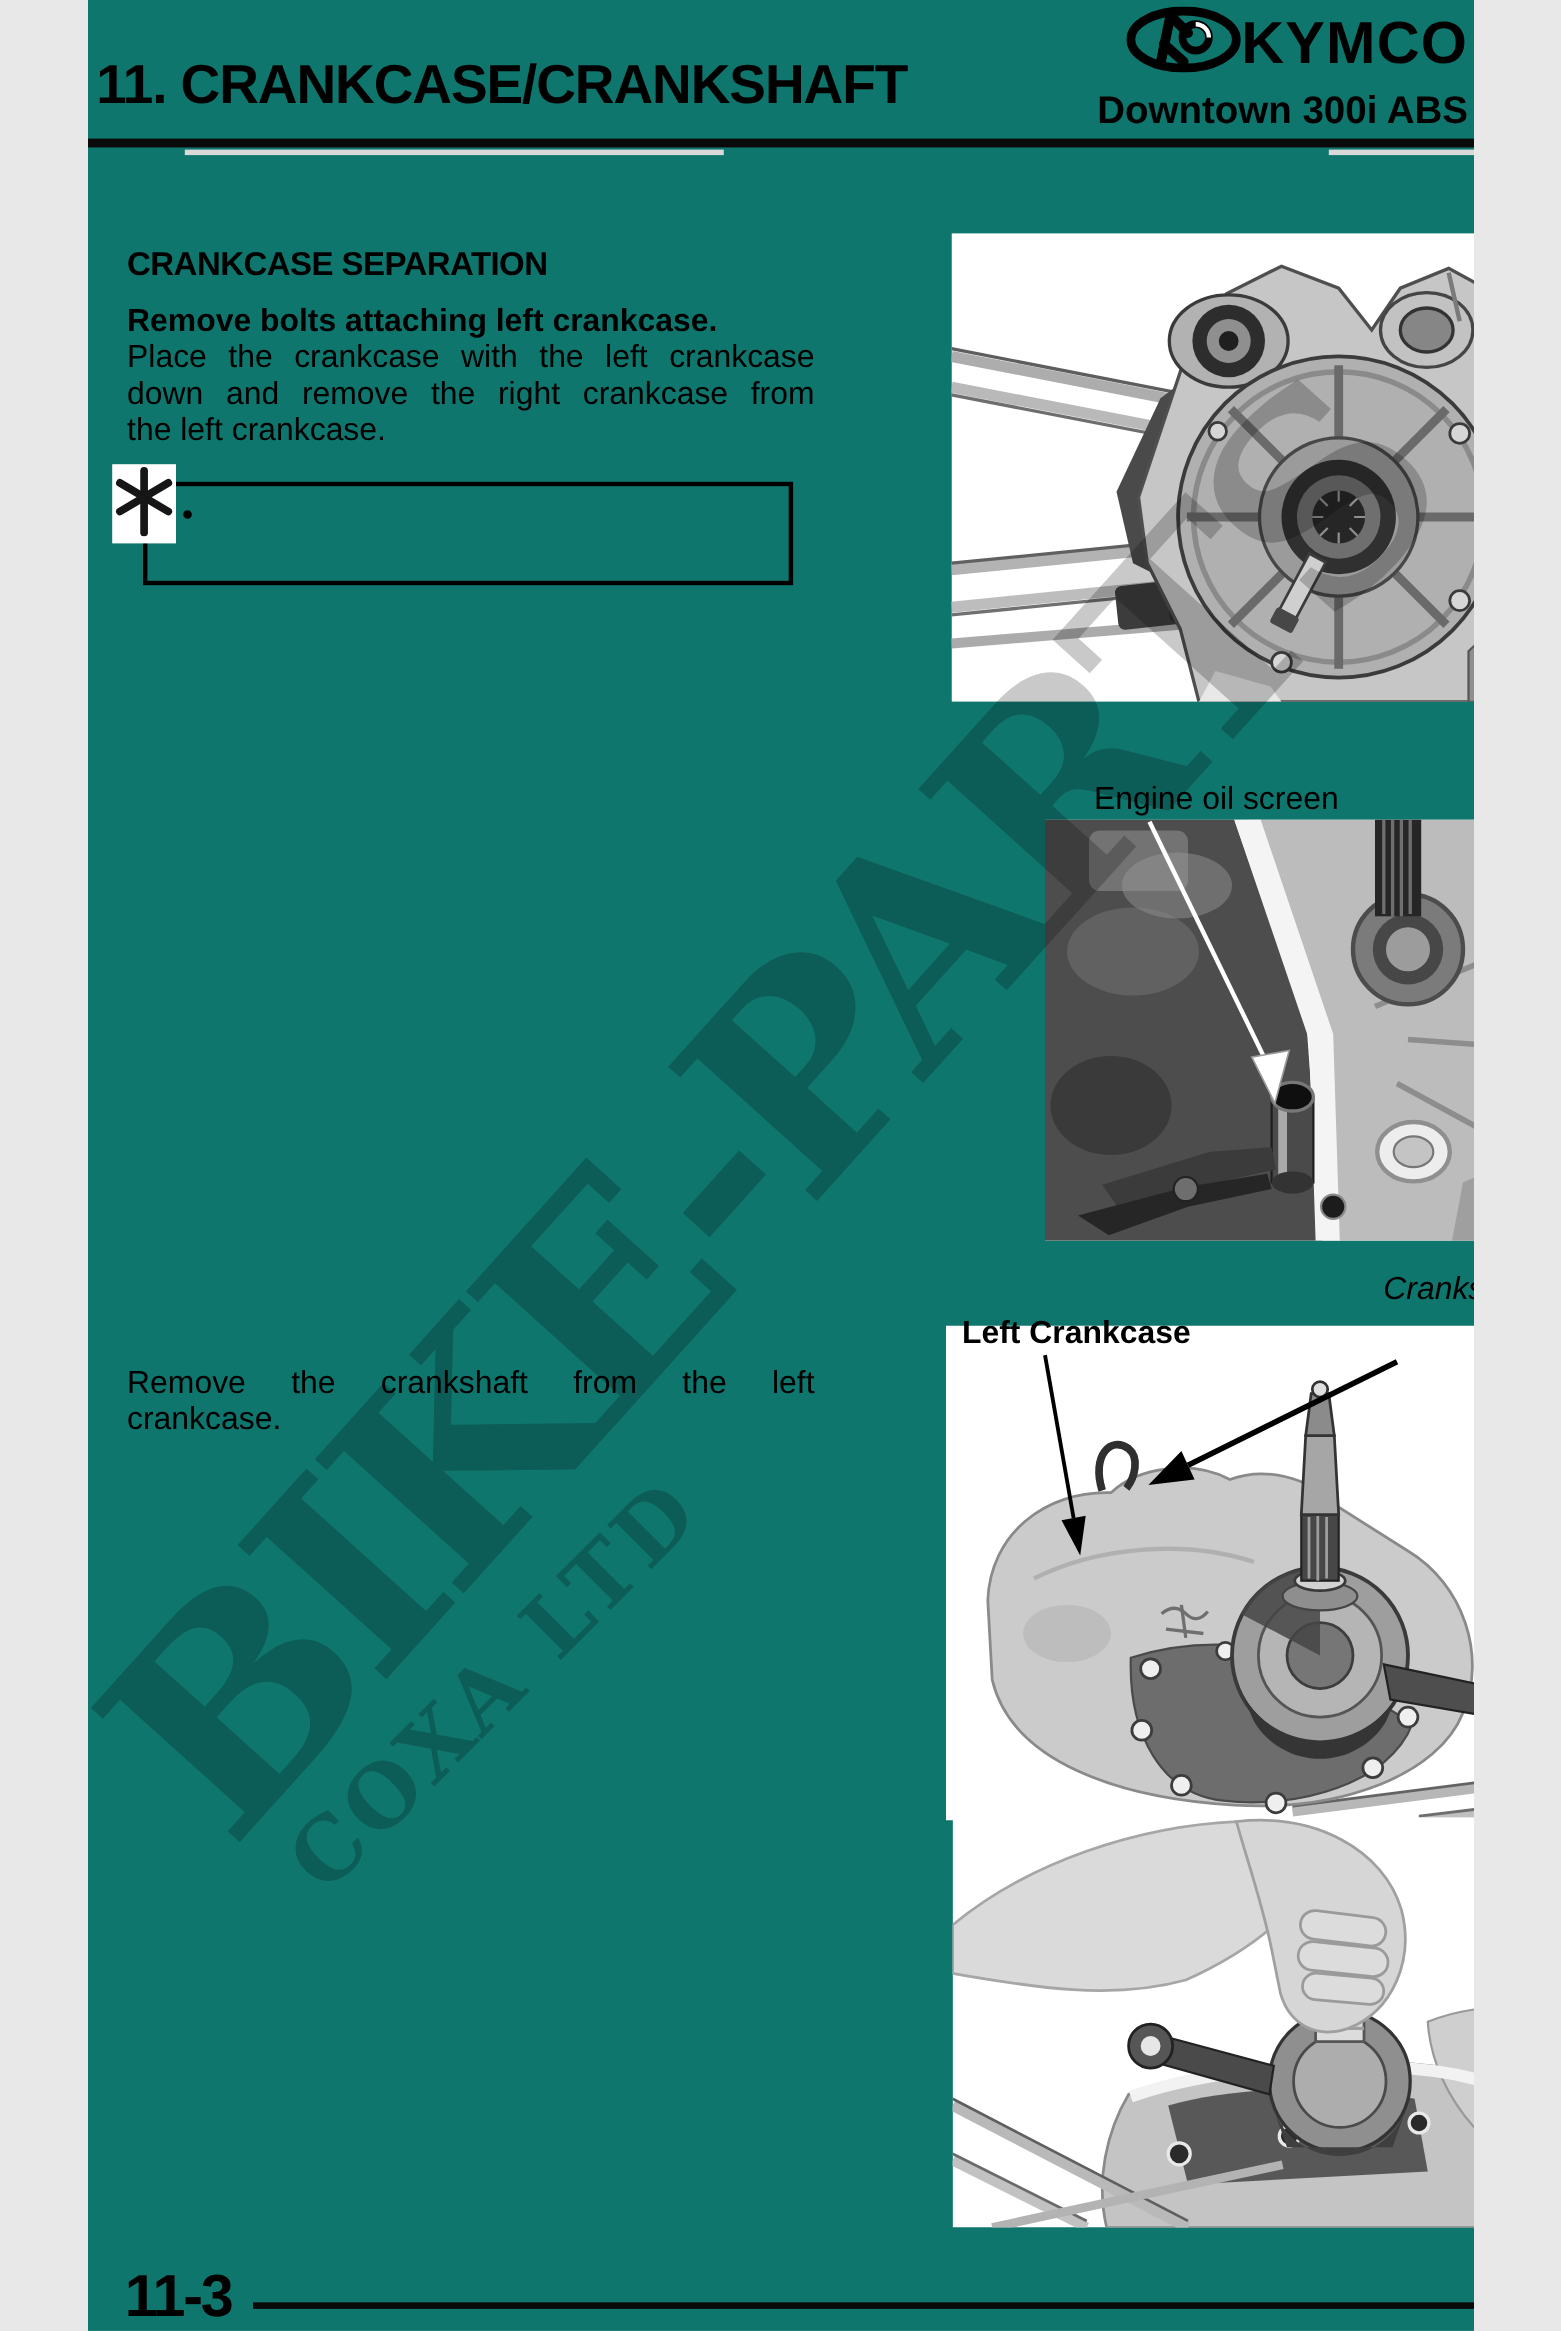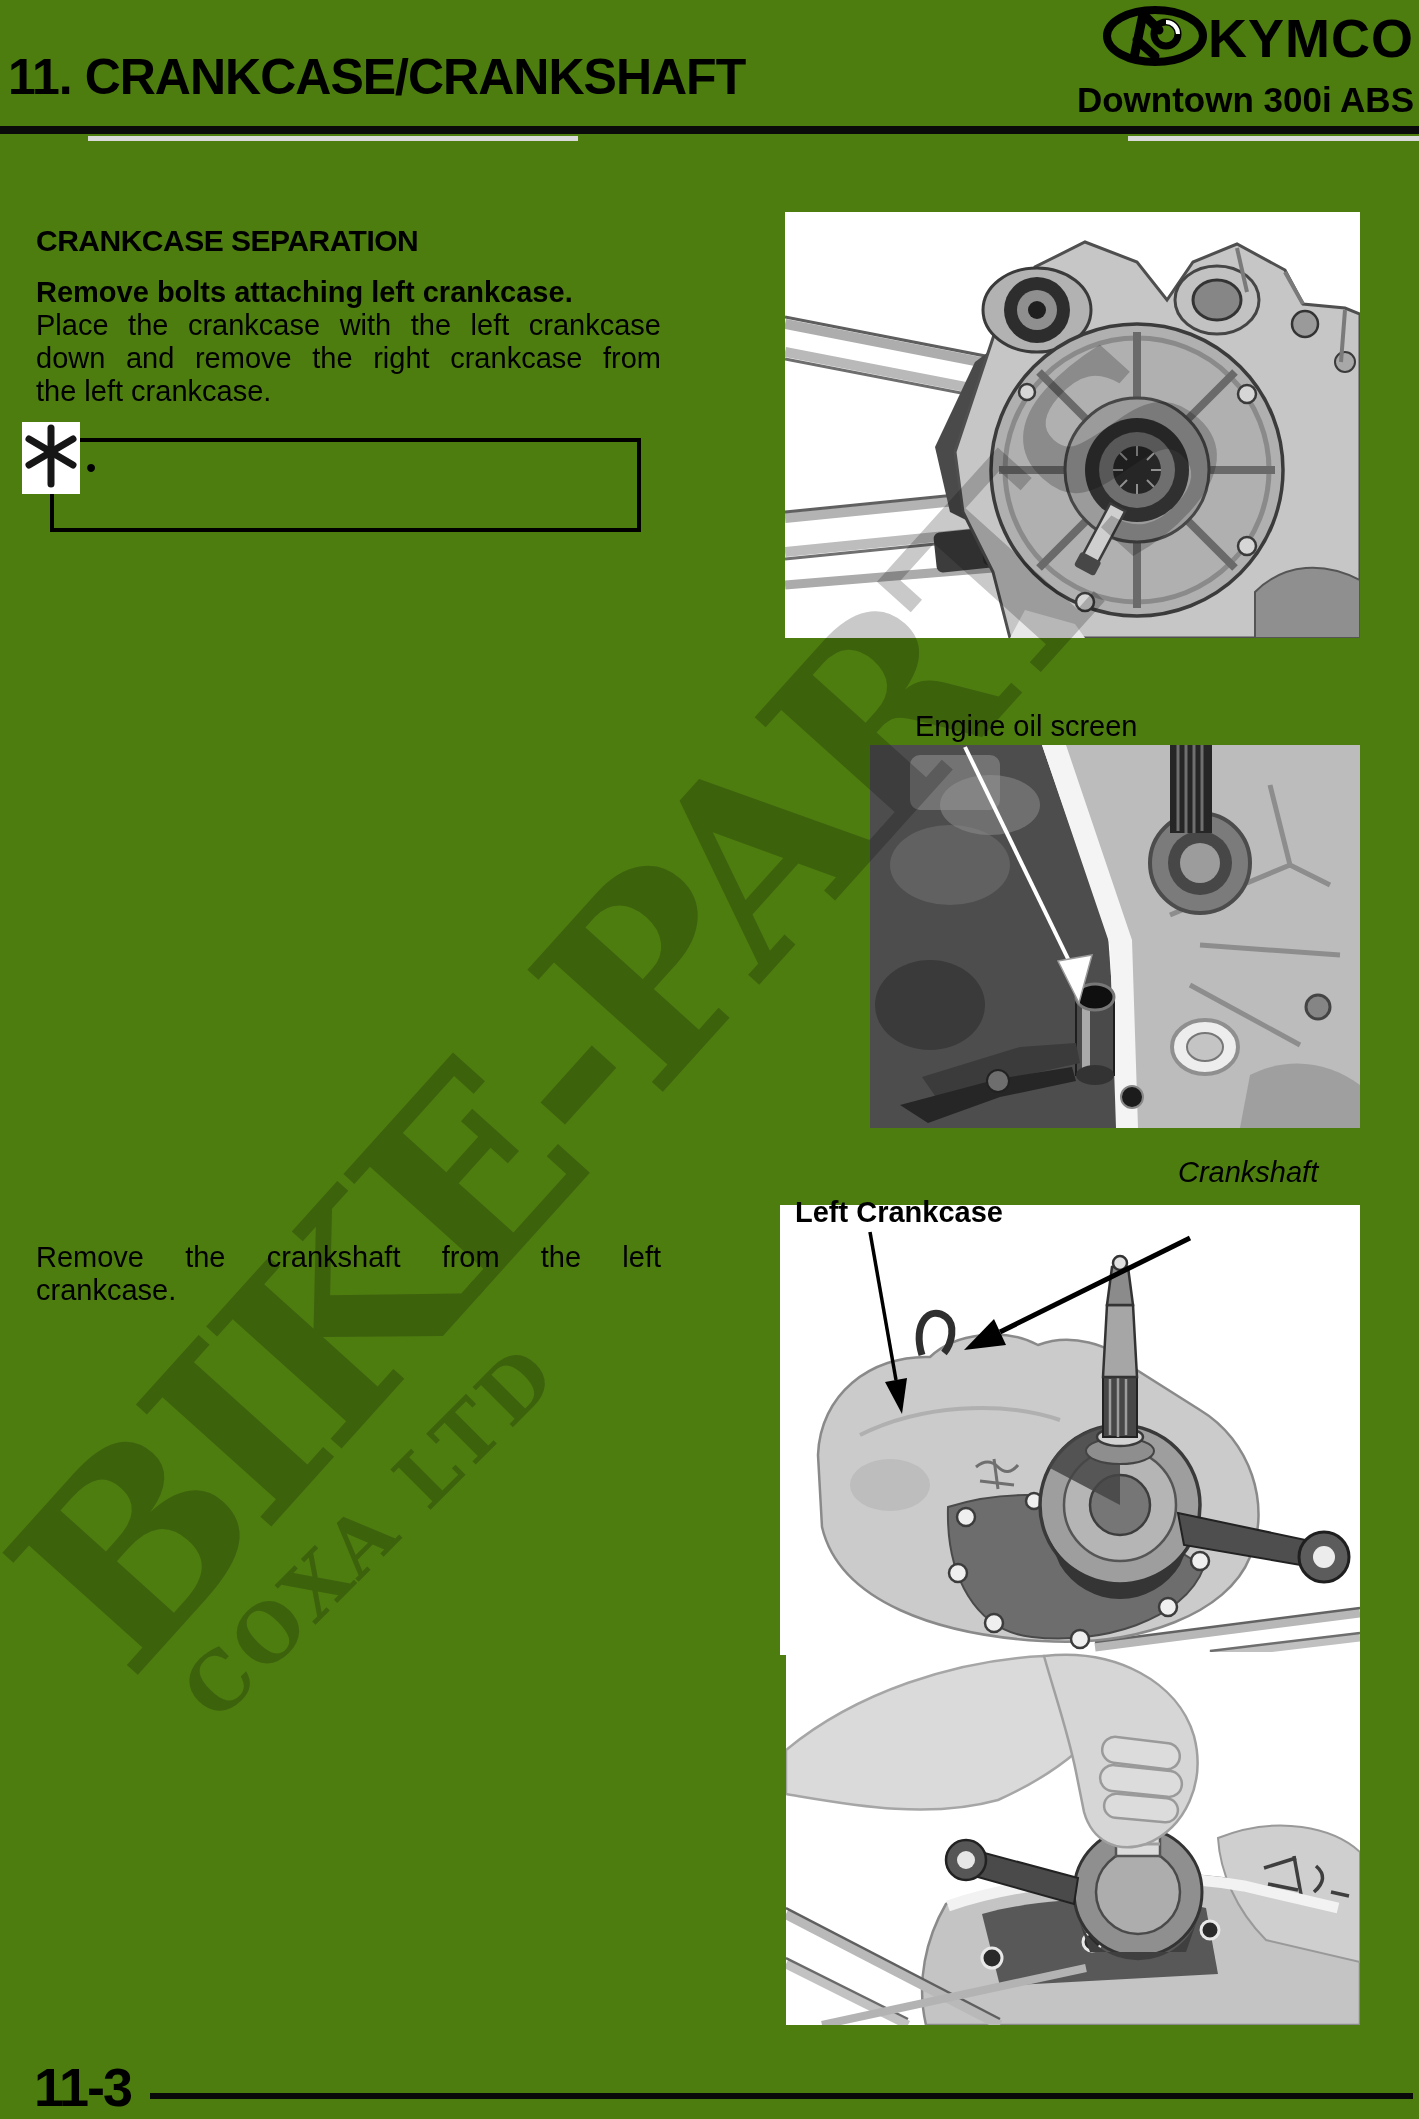--- a/index.html
+++ b/index.html
@@ -1,18 +1,18 @@
 <!DOCTYPE html>
 <html><head>
 <meta charset="utf-8">
 <style>
   html,body { margin:0; padding:0; background:#e8e8e8; }
   .page {
-    position:relative; width:1419px; height:2119px; margin:0 auto;
-    background:#4d7c0f; overflow:hidden; color:#000;
+    position:relative; width:1260px; height:2119px; margin:0 auto;
+    background:#0f766e; overflow:hidden; color:#000;
     font-family:"Liberation Sans", sans-serif;
   }
   
   .chapter-title {
     position:absolute; left:8px; top:48px; font-size:50px; font-weight:bold;
     letter-spacing:-1px; white-space:nowrap; z-index:2;
   }
   .brand-block { position:absolute; right:5px; top:6px; text-align:right; z-index:2; }
   .brand-row { display:flex; align-items:center; justify-content:flex-end; gap:1px; }
   .brand-name { font-size:54px; font-weight:bold; letter-spacing:1px; white-space:nowrap; }

